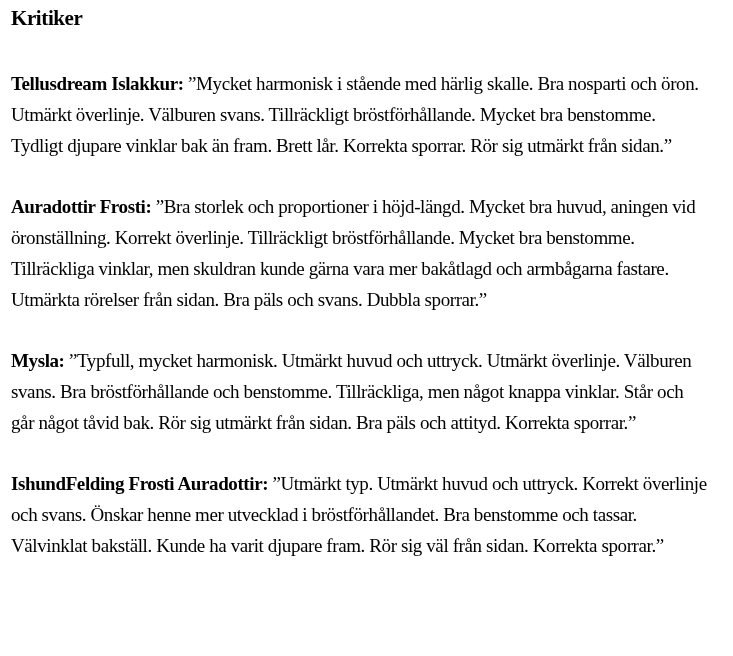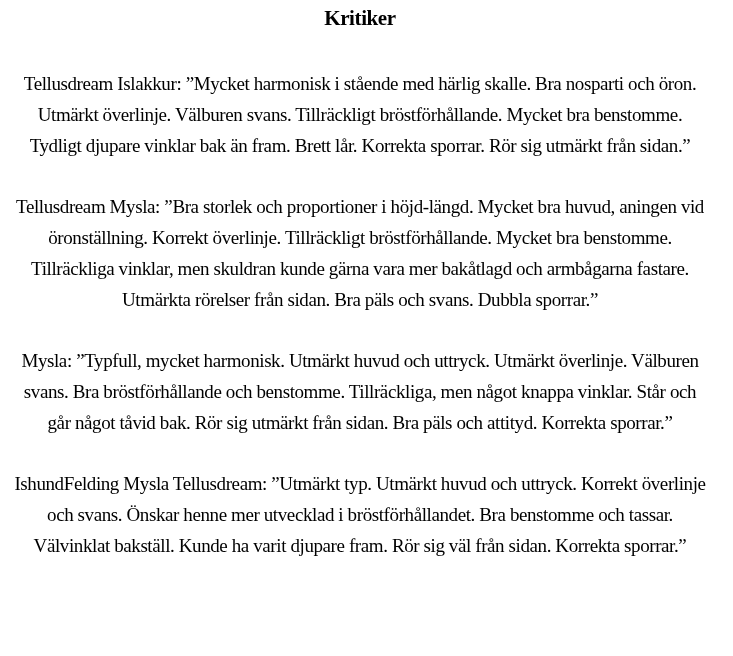--- a/index.html
+++ b/index.html
@@ -15,55 +15,54 @@
   .page {
     box-sizing: border-box;
     width: 733px;
     height: 468px;
     padding: 6px 24px 0 11px;
     color: #000000;
     font-family: "Liberation Serif", serif;
     font-size: 19px;
     letter-spacing: -0.4px;
     line-height: 31px;
-    text-align: center;
   }
   .title {
     font-size: 21px;
     font-weight: bold;
     line-height: 24px;
     margin: 0 0 38px 0;
   }
   .entry {
     margin: 0 0 30px 0;
   }
   .entry .dog-name {
-    font-weight: normal;
+    font-weight: bold;
   }
 </style>
 </head>
 <body>
 
 <div class="page">
 
   <h1 class="title">Kritiker</h1>
 
   <p class="entry">
     <strong class="dog-name">Tellusdream Islakkur:</strong>
     <span>”Mycket harmonisk i stående med härlig skalle. Bra nosparti och öron. Utmärkt överlinje. Välburen svans. Tillräckligt bröstförhållande. Mycket bra benstomme. Tydligt djupare vinklar bak än fram. Brett lår. Korrekta sporrar. Rör sig utmärkt från sidan.”</span>
   </p>
 
   <p class="entry">
-    <strong class="dog-name">Tellusdream Mysla:</strong>
+    <strong class="dog-name">Auradottir Frosti:</strong>
     <span>”Bra storlek och proportioner i höjd-längd. Mycket bra huvud, aningen vid öronställning. Korrekt överlinje. Tillräckligt bröstförhållande. Mycket bra benstomme. Tillräckliga vinklar, men skuldran kunde gärna vara mer bakåtlagd och armbågarna fastare. Utmärkta rörelser från sidan. Bra päls och svans. Dubbla sporrar.”</span>
   </p>
 
   <p class="entry">
     <strong class="dog-name">Mysla:</strong>
     <span>”Typfull, mycket harmonisk. Utmärkt huvud och uttryck. Utmärkt överlinje. Välburen svans. Bra bröstförhållande och benstomme. Tillräckliga, men något knappa vinklar. Står och går något tåvid bak. Rör sig utmärkt från sidan. Bra päls och attityd. Korrekta sporrar.”</span>
   </p>
 
   <p class="entry">
-    <strong class="dog-name">IshundFelding Mysla Tellusdream:</strong>
+    <strong class="dog-name">IshundFelding Frosti Auradottir:</strong>
     <span>”Utmärkt typ. Utmärkt huvud och uttryck. Korrekt överlinje och svans. Önskar henne mer utvecklad i bröstförhållandet. Bra benstomme och tassar. Välvinklat bakställ. Kunde ha varit djupare fram. Rör sig väl från sidan. Korrekta sporrar.”</span>
   </p>
 
 </div>
 
 </body></html>

